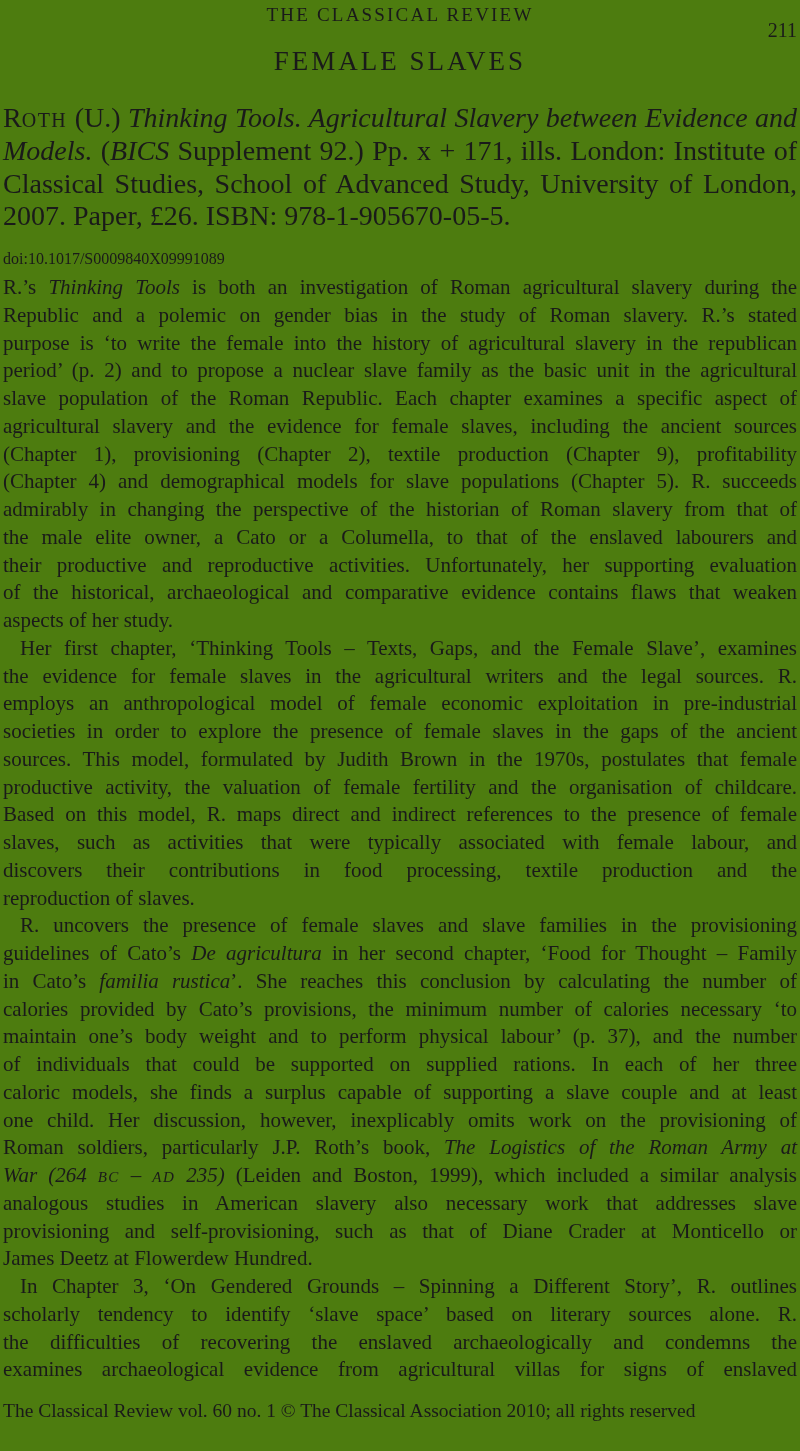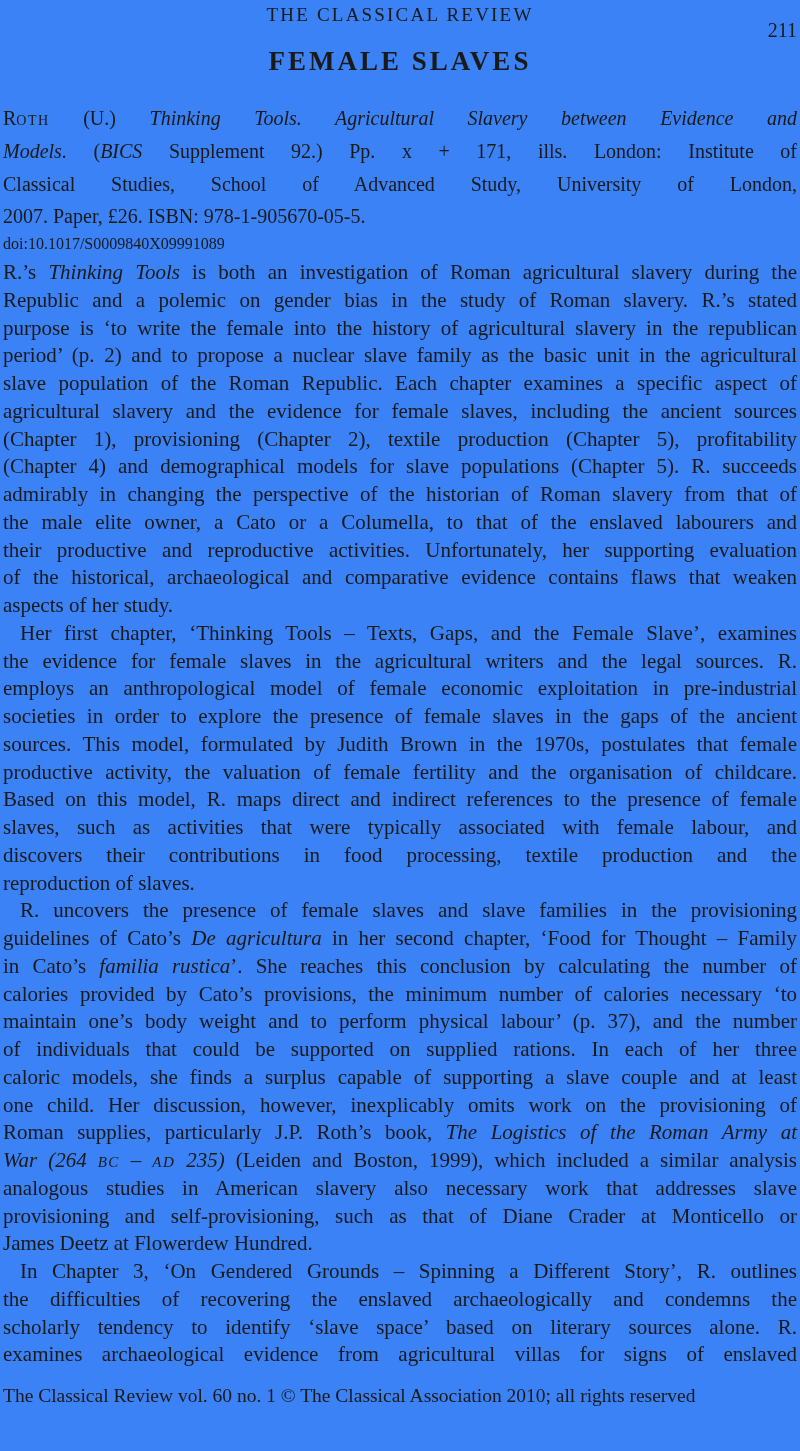--- a/index.html
+++ b/index.html
@@ -1,37 +1,37 @@
 <!DOCTYPE html>
 <html><head>
 <meta charset="utf-8">
 <style>
   * { margin:0; padding:0; box-sizing:border-box; }
   html,body { background:#ffffff; }
   body { width:800px; height:1451px; overflow:hidden; }
   .page {
     width:800px; height:1451px;
     padding:2px 3px 0 3px;
-    background:#3b82f6;
+    background:#4d7c0f;
     color:#1a1a1a;
     font-family:"Liberation Serif","DejaVu Serif",serif;
   }
   .masthead { position:relative; height:22px; margin-top:2px; }
   .running-head {
     text-align:center; font-size:19px; letter-spacing:2.2px; line-height:22px;
   }
   .page-number {
     position:absolute; right:0; top:15px; font-size:20px; line-height:22px;
   }
   .article-title {
-    font-weight:bold; text-align:center;
+    font-weight:normal; text-align:center;
     font-size:27px; letter-spacing:3px; line-height:30px; margin-top:20px;
   }
-  .citation { margin-top:26px; font-size:20px; line-height:32.8px;font-family:Liberation Serif, serif; }
-  .doi { font-size:16px; line-height:20px; margin-top:1px; }
+  .citation { margin-top:26px; font-size:28px; line-height:32.8px;font-family:Liberation Serif, serif; }
+  .doi { font-size:16px; line-height:20px; margin-top:16px; }
   .body-text { margin-top:5px; font-size:21px; line-height:27.75px; }
   .line { text-align:justify; text-align-last:justify; }
   .line.lastline { text-align-last:left; }
   .para.indent .line:first-child { text-indent:17px; }
   .it { font-style:italic; }
   .sc { font-variant:small-caps; letter-spacing:1.5px; }
   .footer { margin-top:16px; font-size:19.5px; line-height:21px; }
 </style>
 </head>
 <body>
@@ -52,21 +52,21 @@
     </div>
   <div class="doi">doi:10.1017/S0009840X09991089</div>
   <div class="body-text">
       <div class="para">
         <div class="line"><span>R.’s </span><span class="it">Thinking Tools</span><span> is both an investigation of Roman agricultural slavery during the</span></div>
         <div class="line"><span>Republic and a polemic on gender bias in the study of Roman slavery. R.’s stated</span></div>
         <div class="line"><span>purpose is ‘to write the female into the history of agricultural slavery in the republican</span></div>
         <div class="line"><span>period’ (p. 2) and to propose a nuclear slave family as the basic unit in the agricultural</span></div>
         <div class="line"><span>slave population of the Roman Republic. Each chapter examines a specific aspect of</span></div>
         <div class="line"><span>agricultural slavery and the evidence for female slaves, including the ancient sources</span></div>
-        <div class="line"><span>(Chapter 1), provisioning (Chapter 2), textile production (Chapter 5), profitability</span></div>
+        <div class="line"><span>(Chapter 1), provisioning (Chapter 2), textile production (Chapter 9), profitability</span></div>
         <div class="line"><span>(Chapter 4) and demographical models for slave populations (Chapter 5). R. succeeds</span></div>
         <div class="line"><span>admirably in changing the perspective of the historian of Roman slavery from that of</span></div>
         <div class="line"><span>the male elite owner, a Cato or a Columella, to that of the enslaved labourers and</span></div>
         <div class="line"><span>their productive and reproductive activities. Unfortunately, her supporting evaluation</span></div>
         <div class="line"><span>of the historical, archaeological and comparative evidence contains flaws that weaken</span></div>
         <div class="line lastline"><span>aspects of her study.</span></div>
       </div>
       <div class="para indent">
         <div class="line"><span>Her first chapter, ‘Thinking Tools – Texts, Gaps, and the Female Slave’, examines</span></div>
         <div class="line"><span>the evidence for female slaves in the agricultural writers and the legal sources. R.</span></div>
@@ -81,27 +81,27 @@
       </div>
       <div class="para indent">
         <div class="line"><span>R. uncovers the presence of female slaves and slave families in the provisioning</span></div>
         <div class="line"><span>guidelines of Cato’s </span><span class="it">De agricultura</span><span> in her second chapter, ‘Food for Thought – Family</span></div>
         <div class="line"><span>in Cato’s </span><span class="it">familia rustica</span><span>’. She reaches this conclusion by calculating the number of</span></div>
         <div class="line"><span>calories provided by Cato’s provisions, the minimum number of calories necessary ‘to</span></div>
         <div class="line"><span>maintain one’s body weight and to perform physical labour’ (p. 37), and the number</span></div>
         <div class="line"><span>of individuals that could be supported on supplied rations. In each of her three</span></div>
         <div class="line"><span>caloric models, she finds a surplus capable of supporting a slave couple and at least</span></div>
         <div class="line"><span>one child. Her discussion, however, inexplicably omits work on the provisioning of</span></div>
-        <div class="line"><span>Roman supplies, particularly J.P. Roth’s book, </span><span class="it">The Logistics of the Roman Army at</span></div>
+        <div class="line"><span>Roman soldiers, particularly J.P. Roth’s book, </span><span class="it">The Logistics of the Roman Army at</span></div>
         <div class="line"><span class="it">War (264 </span><span class="it sc">bc</span><span class="it"> – </span><span class="it sc">ad</span><span class="it"> 235)</span><span> (Leiden and Boston, 1999), which included a similar analysis</span></div>
         <div class="line"><span>analogous studies in American slavery also necessary work that addresses slave</span></div>
         <div class="line"><span>provisioning and self-provisioning, such as that of Diane Crader at Monticello or</span></div>
         <div class="line lastline"><span>James Deetz at Flowerdew Hundred.</span></div>
       </div>
       <div class="para indent">
         <div class="line"><span>In Chapter 3, ‘On Gendered Grounds – Spinning a Different Story’, R. outlines</span></div>
+        <div class="line"><span>scholarly tendency to identify ‘slave space’ based on literary sources alone. R.</span></div>
         <div class="line"><span>the difficulties of recovering the enslaved archaeologically and condemns the</span></div>
-        <div class="line"><span>scholarly tendency to identify ‘slave space’ based on literary sources alone. R.</span></div>
         <div class="line"><span>examines archaeological evidence from agricultural villas for signs of enslaved</span></div>
       </div>
     </div>
   <div class="footer">The Classical Review vol. 60 no. 1 © The Classical Association 2010; all rights reserved</div>
 </div>
 
 </body></html>

